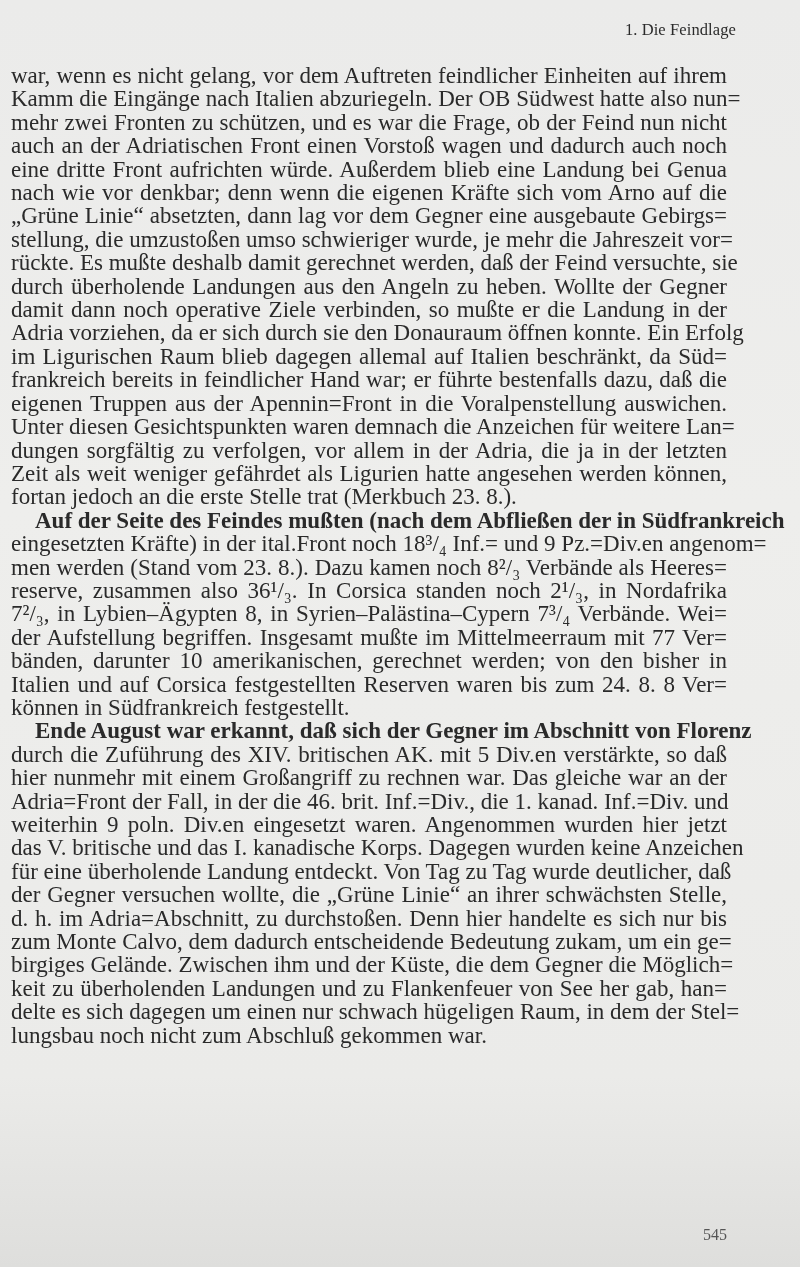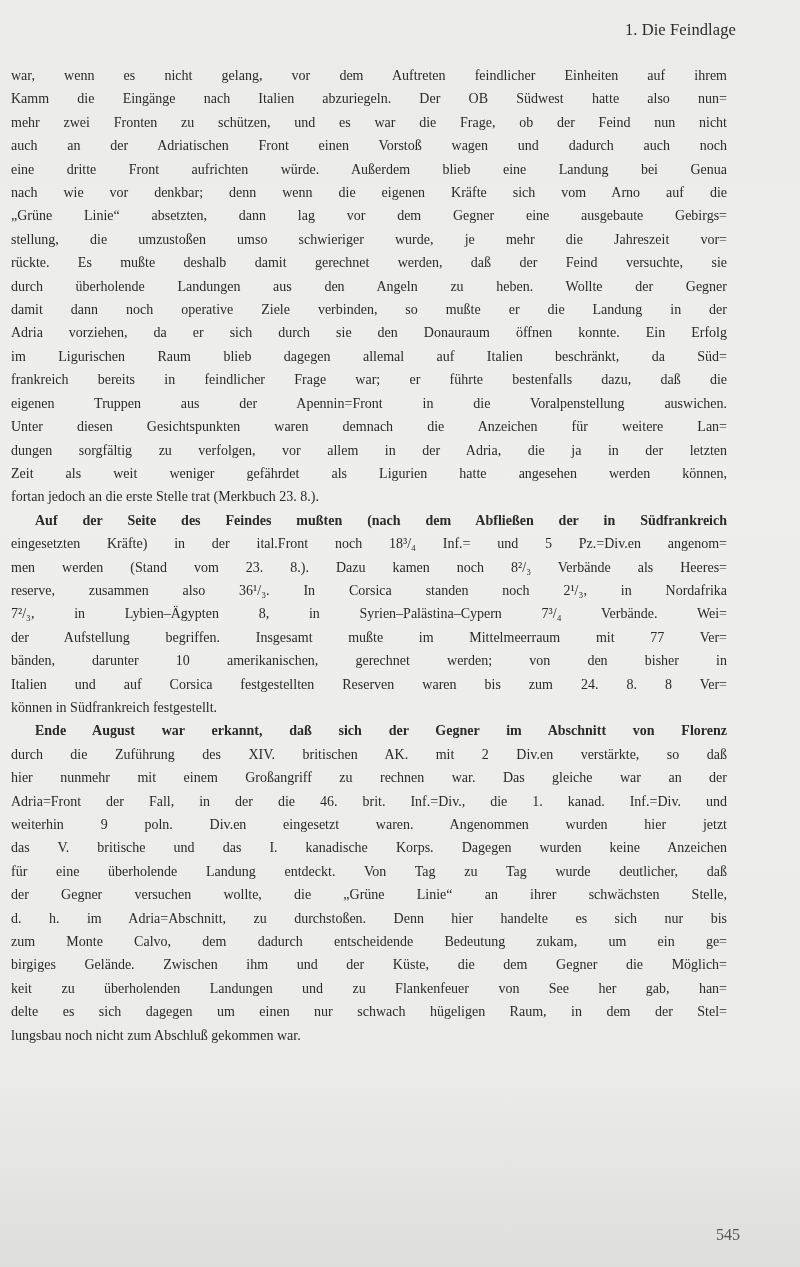--- a/index.html
+++ b/index.html
@@ -30,41 +30,41 @@
       font-size: 16.5px;
       color: #2b2b2b;
       letter-spacing: 0.1px;
     }
     .body-text {
       position: absolute;
       left: 11px;
       top: 64px;
       width: 716px;
       font-family: "Liberation Serif", serif;
-      font-size: 14px;
+      font-size: 23px;
       line-height: 23.42px;
       color: #2a2a2a;
     }
     .line {
       display: block;
       white-space: nowrap;
       text-align: justify;
       text-align-last: justify;
       height: 23.42px;
     }
     .line.last {
       text-align-last: left;
     }
     .line.indent {
       padding-left: 24px;
       font-weight: bold;
     }
     .page-number {
       position: absolute;
-      right: 68px;
+      right: 81px;
       top: 1226px;
       font-family: "Liberation Serif", serif;
       font-size: 16px;
       color: #555;
     }
   </style>
 </head>
 <body>
 
 <div class="page">
@@ -78,41 +78,41 @@
         <span class="line">auch an der Adriatischen Front einen Vorstoß wagen und dadurch auch noch</span>
         <span class="line">eine dritte Front aufrichten würde. Außerdem blieb eine Landung bei Genua</span>
         <span class="line">nach wie vor denkbar; denn wenn die eigenen Kräfte sich vom Arno auf die</span>
         <span class="line">„Grüne Linie“ absetzten, dann lag vor dem Gegner eine ausgebaute Gebirgs=</span>
         <span class="line">stellung, die umzustoßen umso schwieriger wurde, je mehr die Jahreszeit vor=</span>
         <span class="line">rückte. Es mußte deshalb damit gerechnet werden, daß der Feind versuchte, sie</span>
         <span class="line">durch überholende Landungen aus den Angeln zu heben. Wollte der Gegner</span>
         <span class="line">damit dann noch operative Ziele verbinden, so mußte er die Landung in der</span>
         <span class="line">Adria vorziehen, da er sich durch sie den Donauraum öffnen konnte. Ein Erfolg</span>
         <span class="line">im Ligurischen Raum blieb dagegen allemal auf Italien beschränkt, da Süd=</span>
-        <span class="line">frankreich bereits in feindlicher Frage war; er führte bestenfalls dazu, daß die</span>
+        <span class="line">frankreich bereits in feindlicher Hand war; er führte bestenfalls dazu, daß die</span>
         <span class="line">eigenen Truppen aus der Apennin=Front in die Voralpenstellung auswichen.</span>
         <span class="line">Unter diesen Gesichtspunkten waren demnach die Anzeichen für weitere Lan=</span>
         <span class="line">dungen sorgfältig zu verfolgen, vor allem in der Adria, die ja in der letzten</span>
         <span class="line">Zeit als weit weniger gefährdet als Ligurien hatte angesehen werden können,</span>
         <span class="line last">fortan jedoch an die erste Stelle trat (Merkbuch 23. 8.).</span>
       </div>
     <div id="p1">
         <span class="line indent">Auf der Seite des Feindes mußten (nach dem Abfließen der in Südfrankreich</span>
-        <span class="line">eingesetzten Kräfte) in der ital.Front noch 18³/₄ Inf.= und 5 Pz.=Div.en angenom=</span>
+        <span class="line">eingesetzten Kräfte) in der ital.Front noch 18³/₄ Inf.= und 9 Pz.=Div.en angenom=</span>
         <span class="line">men werden (Stand vom 23. 8.). Dazu kamen noch 8²/₃ Verbände als Heeres=</span>
         <span class="line">reserve, zusammen also 36¹/₃. In Corsica standen noch 2¹/₃, in Nordafrika</span>
         <span class="line">7²/₃, in Lybien–Ägypten 8, in Syrien–Palästina–Cypern 7³/₄ Verbände. Wei=</span>
         <span class="line">der Aufstellung begriffen. Insgesamt mußte im Mittelmeerraum mit 77 Ver=</span>
         <span class="line">bänden, darunter 10 amerikanischen, gerechnet werden; von den bisher in</span>
         <span class="line">Italien und auf Corsica festgestellten Reserven waren bis zum 24. 8. 8 Ver=</span>
         <span class="line last">können in Südfrankreich festgestellt.</span>
       </div>
     <div id="p2">
         <span class="line indent">Ende August war erkannt, daß sich der Gegner im Abschnitt von Florenz</span>
-        <span class="line">durch die Zuführung des XIV. britischen AK. mit 2 Div.en verstärkte, so daß</span>
+        <span class="line">durch die Zuführung des XIV. britischen AK. mit 5 Div.en verstärkte, so daß</span>
         <span class="line">hier nunmehr mit einem Großangriff zu rechnen war. Das gleiche war an der</span>
         <span class="line">Adria=Front der Fall, in der die 46. brit. Inf.=Div., die 1. kanad. Inf.=Div. und</span>
         <span class="line">weiterhin 9 poln. Div.en eingesetzt waren. Angenommen wurden hier jetzt</span>
         <span class="line">das V. britische und das I. kanadische Korps. Dagegen wurden keine Anzeichen</span>
         <span class="line">für eine überholende Landung entdeckt. Von Tag zu Tag wurde deutlicher, daß</span>
         <span class="line">der Gegner versuchen wollte, die „Grüne Linie“ an ihrer schwächsten Stelle,</span>
         <span class="line">d. h. im Adria=Abschnitt, zu durchstoßen. Denn hier handelte es sich nur bis</span>
         <span class="line">zum Monte Calvo, dem dadurch entscheidende Bedeutung zukam, um ein ge=</span>
         <span class="line">birgiges Gelände. Zwischen ihm und der Küste, die dem Gegner die Möglich=</span>
         <span class="line">keit zu überholenden Landungen und zu Flankenfeuer von See her gab, han=</span>

